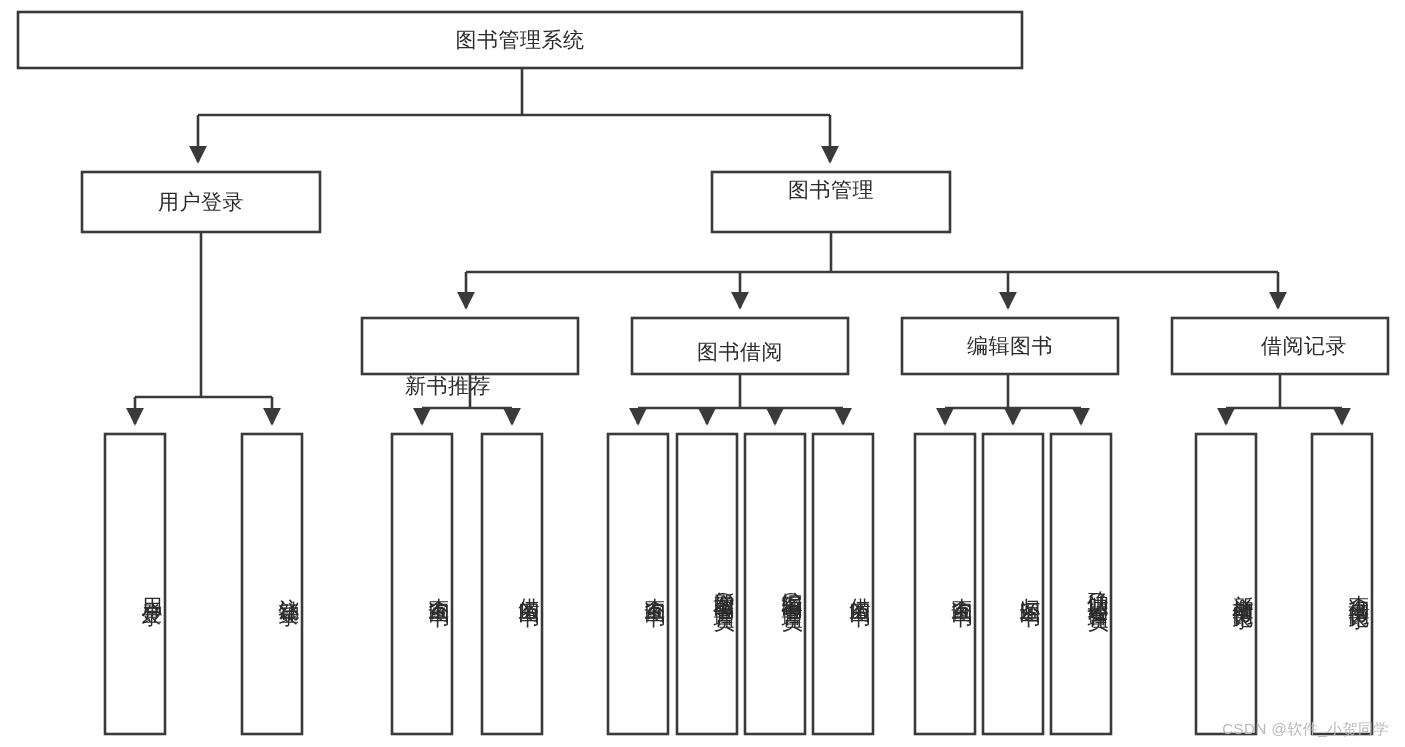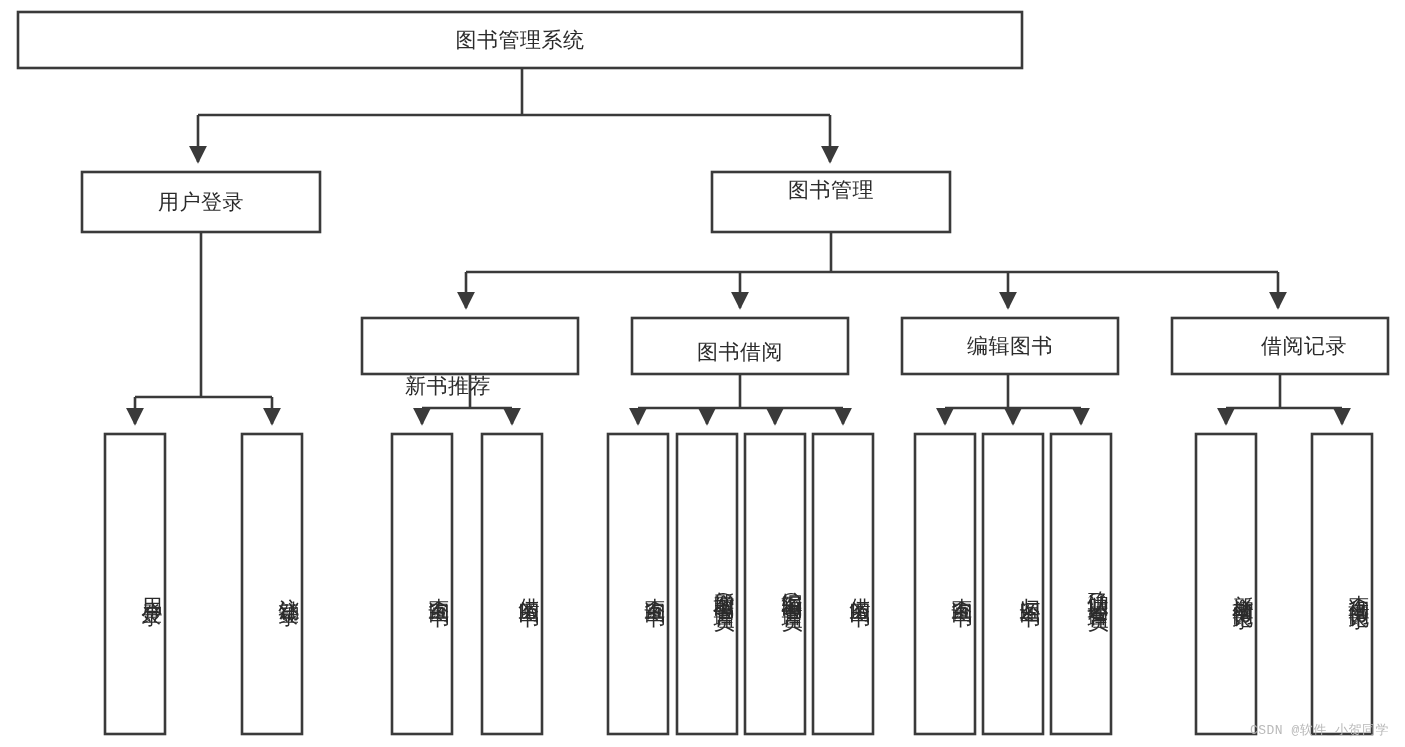--- a/index.html
+++ b/index.html
@@ -64,23 +64,23 @@
     line-height: 1.25;
     letter-spacing: 3px;
     padding-top: 6px;
     align-items: flex-start;
     justify-content: center;
   }
   #watermark {
     position: absolute;
     right: 16px;
     bottom: 8px;
-    font-size: 13px;
+    font-size: 15px;
     color: #b9b9b9;
-    font-family: Liberation Mono, monospace;
+    font-family: Liberation Sans, sans-serif;
     letter-spacing: 0.5px;
     white-space: nowrap;
     pointer-events: none;
   }
 </style>
 </head>
 <body>
 
 <div id="diagram-root">
 

